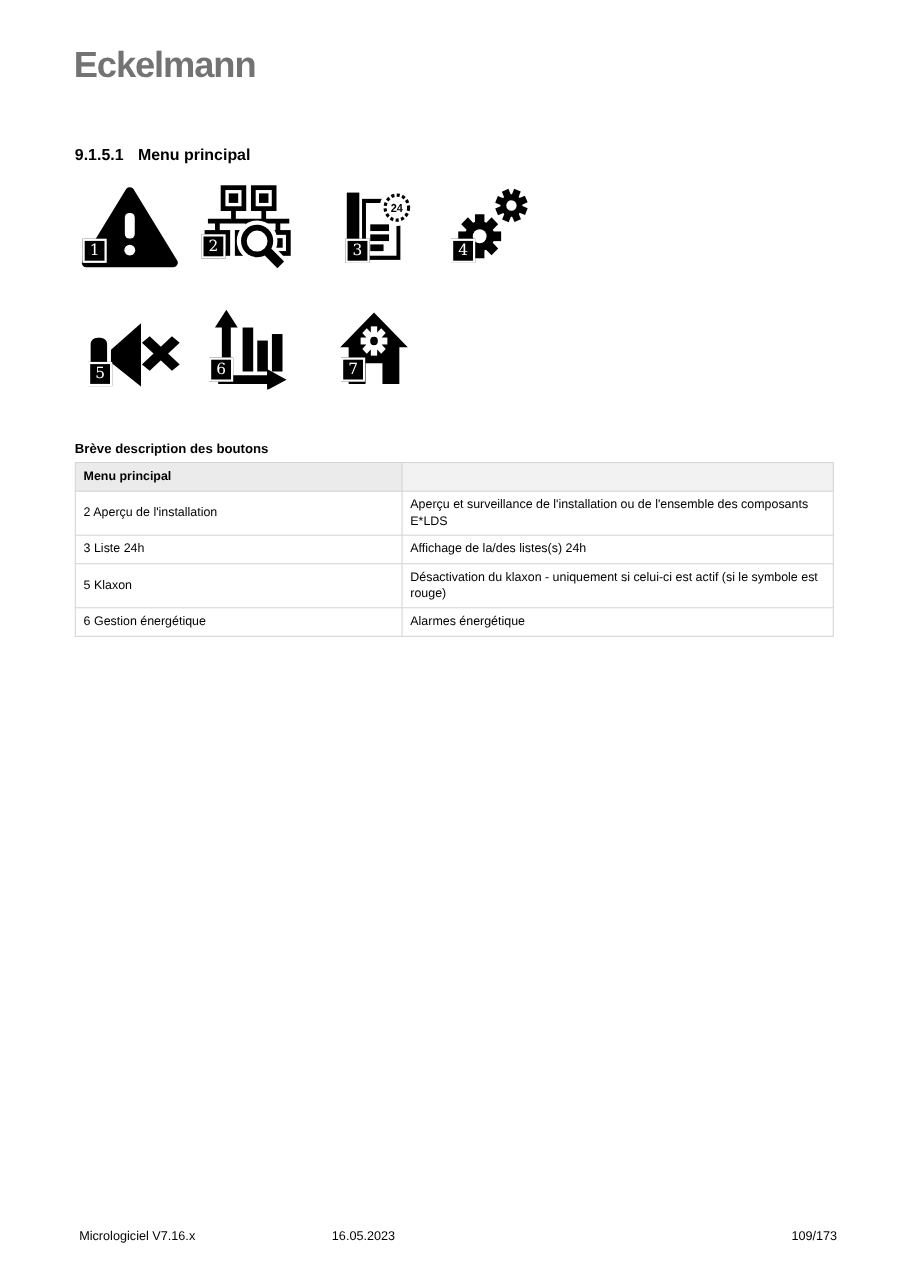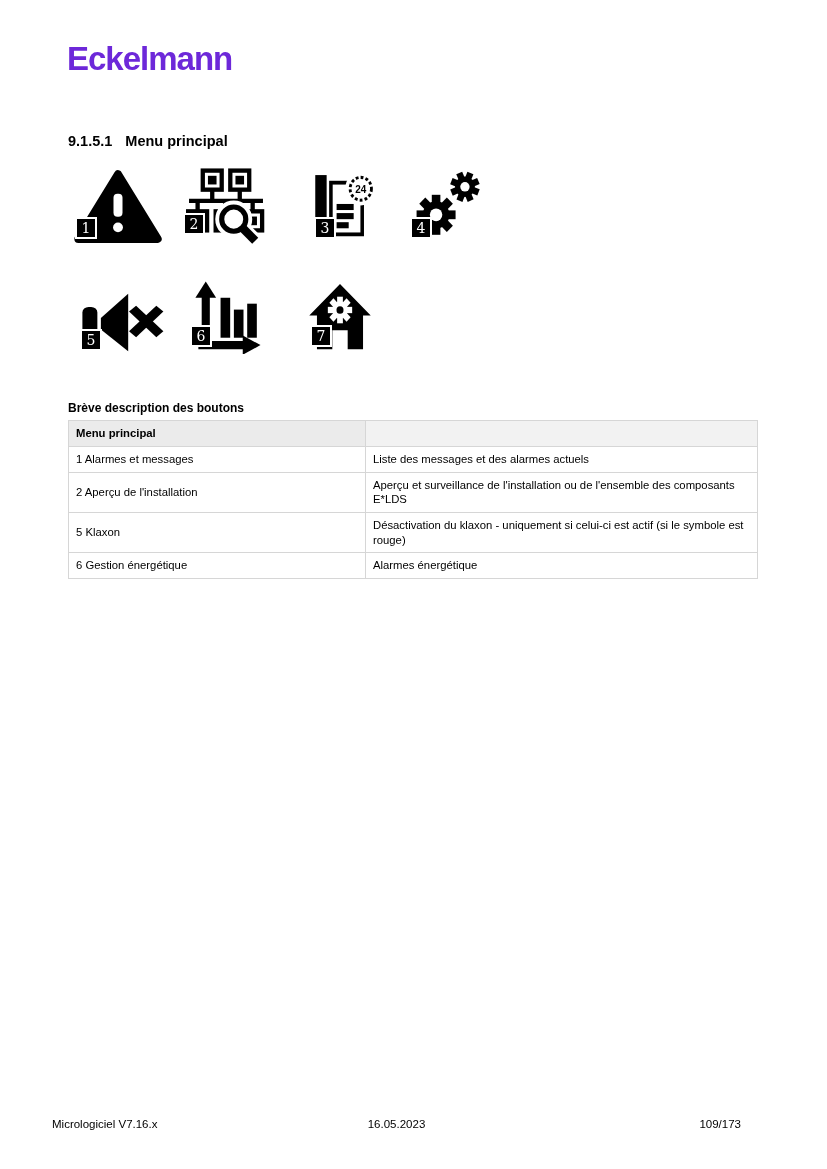--- a/index.html
+++ b/index.html
@@ -3,21 +3,21 @@
 <meta charset="utf-8">
 <style>
   * { margin:0; padding:0; box-sizing:border-box; }
   html,body { background:#ffffff; }
   body {
     width:827px; height:1169px; position:relative; overflow:hidden;
     font-family:"Liberation Sans", sans-serif; color:#000;
   }
   .logo {
     position:absolute; left:67px; top:40px;
-    font-size:33px; font-weight:bold; letter-spacing:-1px; color:#6d28d9;
+    font-size:33px; font-weight:bold; letter-spacing:-1px; color:#737373;
   }
   .heading {
     position:absolute; left:68px; top:133px;
     font-size:14.5px; font-weight:bold; color:#000;
   }
   .heading .num { margin-right:13px; }
   .icon-cell { position:absolute; }
   .icon-cell svg { display:block; }
   .badge {
     position:absolute; width:22px; height:22px; background:#000;
@@ -36,25 +36,25 @@
   }
   table.desc col.c1 { width:297px; }
   table.desc col.c2 { width:392px; }
   table.desc th, table.desc td {
     border:1px solid #d6d6d6; padding:5px 5px 5px 7px;
     text-align:left; vertical-align:middle; font-weight:normal;
   }
   table.desc th { font-weight:bold; background:#ebebeb; height:26px; }
   table.desc th.h2 { background:#f2f2f2; }
   .footer {
-    position:absolute; left:52px; top:1118px; width:689px;
+    position:absolute; left:72px; top:1118px; width:689px;
     display:flex; font-size:11.5px;
   }
   .footer .f-left  { flex:1; text-align:left; }
-  .footer .f-center{ flex:1; text-align:center; }
+  .footer .f-center{ flex:1; text-align:left; }
   .footer .f-right { flex:1; text-align:right; }
 </style>
 </head>
 <body>
 
 <div class="logo">Eckelmann</div>
 
 <div class="heading">
   <span class="num">9.1.5.1</span><span>Menu principal</span>
 </div>
@@ -204,26 +204,26 @@
       <col class="c2">
     </colgroup>
   <thead>
     <tr>
       <th class="h1">Menu principal</th>
       <th class="h2"></th>
     </tr>
   </thead>
   <tbody>
     <tr>
-      <td>1 Alarmes et messages</td>
-      <td>Liste des messages et des alarmes actuels</td>
-    </tr>
-    <tr>
       <td>2 Aperçu de l'installation</td>
       <td>Aperçu et surveillance de l'installation ou de l'ensemble des composants E*LDS</td>
+    </tr>
+    <tr>
+      <td>3 Liste 24h</td>
+      <td>Affichage de la/des listes(s) 24h</td>
     </tr>
     <tr>
       <td>5 Klaxon</td>
       <td>Désactivation du klaxon - uniquement si celui-ci est actif (si le symbole est rouge)</td>
     </tr>
     <tr>
       <td>6 Gestion énergétique</td>
       <td>Alarmes énergétique</td>
     </tr>
   </tbody>

